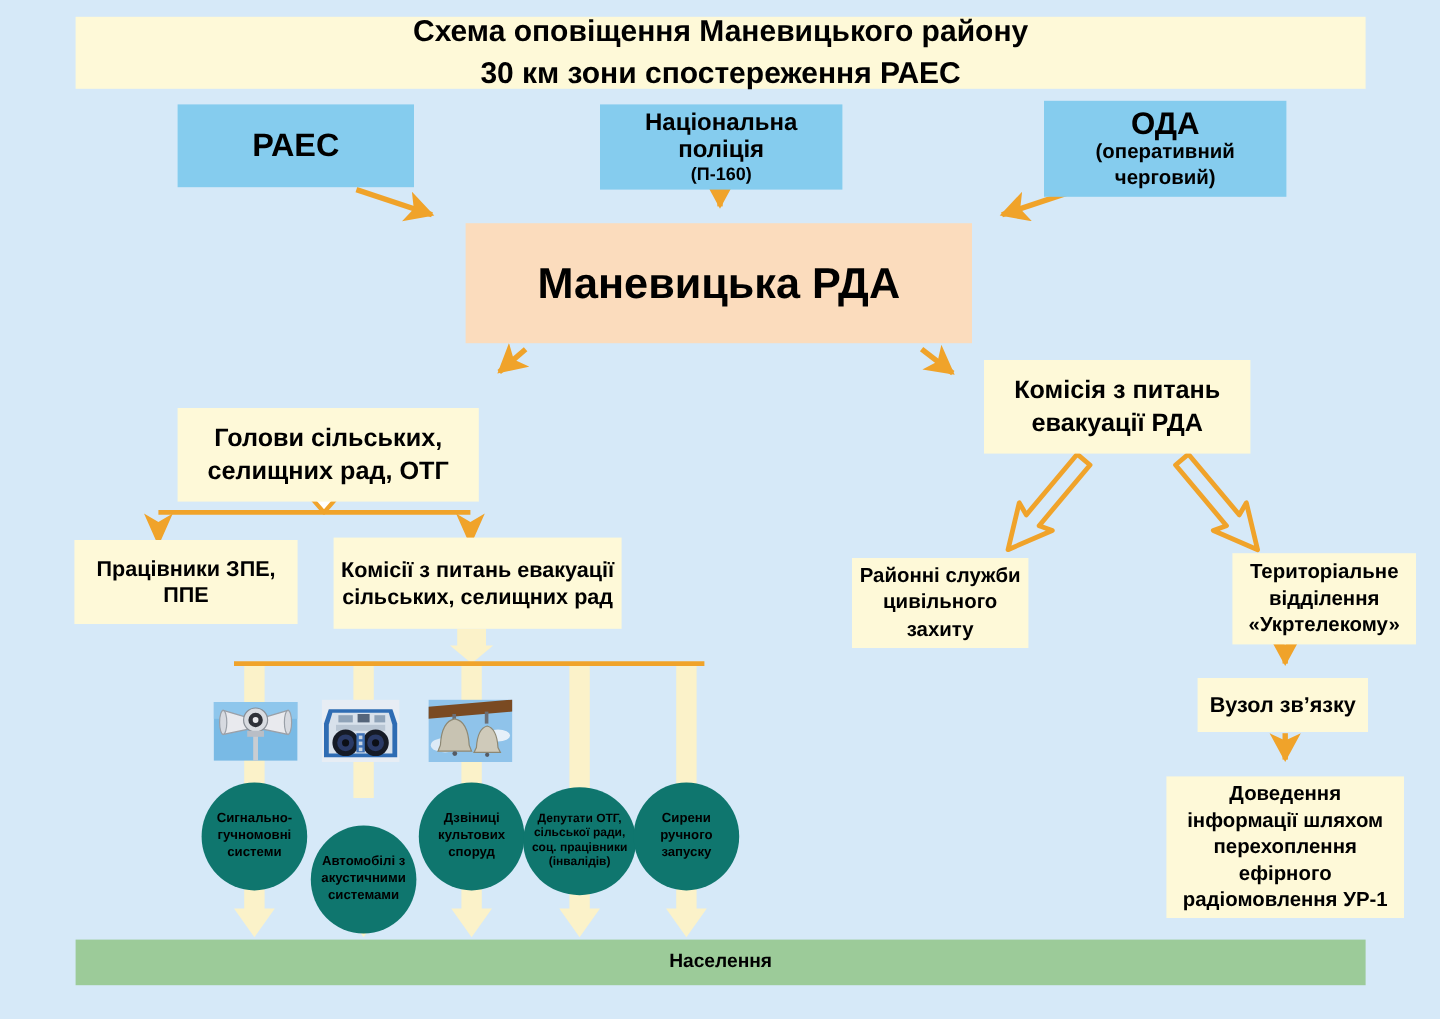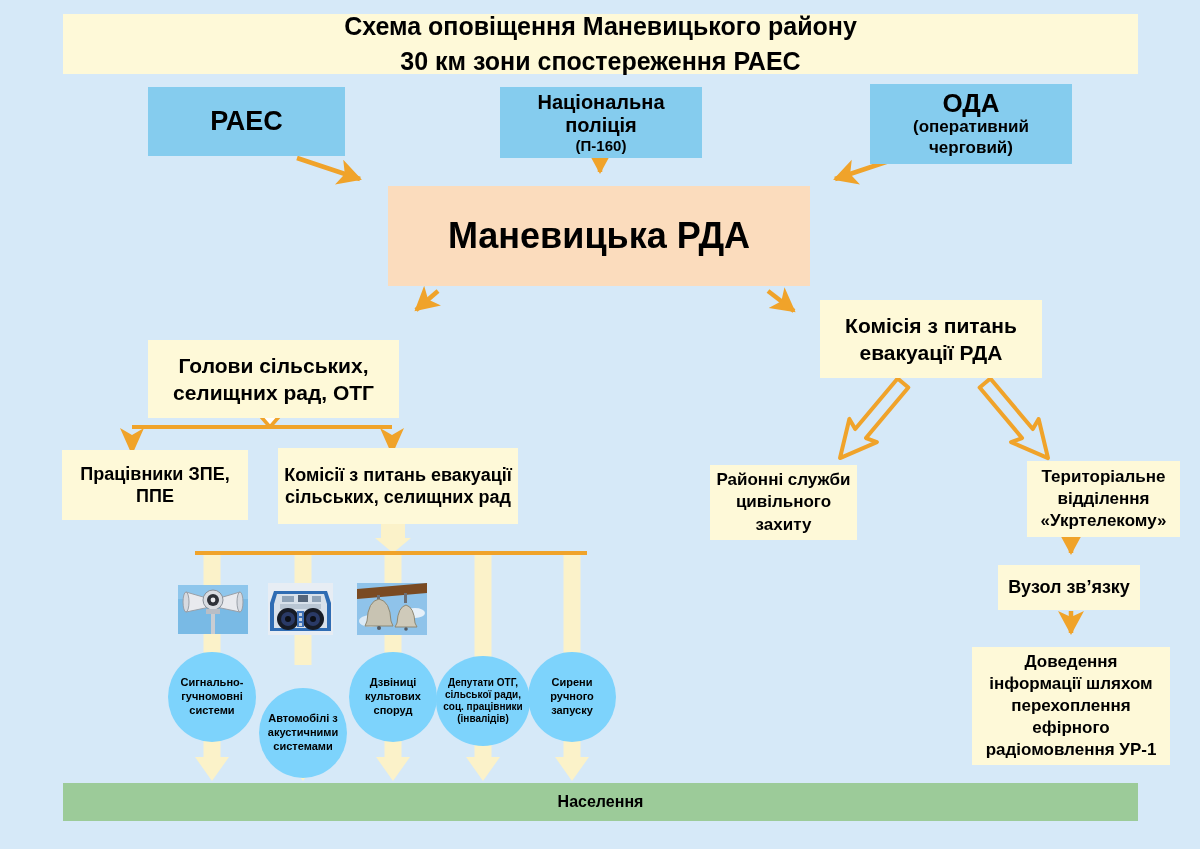--- a/index.html
+++ b/index.html
@@ -5,21 +5,21 @@
   html,body{margin:0;padding:0;}
   body{font-family:"Liberation Sans","DejaVu Sans",sans-serif;}
   #canvas{position:relative;width:1200px;height:849px;background:#D6E9F8;overflow:hidden;}
   .abs{position:absolute;box-sizing:border-box;}
   .box{display:flex;flex-direction:column;align-items:center;justify-content:center;
        text-align:center;white-space:pre-line;color:#000;font-weight:bold;z-index:3;}
   .cream{background:#FEF9D8;}
   .blue{background:#85CCEE;}
   .peach{background:#FBDCBD;}
   .green{background:#9CCB99;}
-  .ellipse{border-radius:50%;background:#7dd3fc;z-index:4;}
+  .ellipse{border-radius:50%;background:#0f766e;z-index:4;}
   svg.overlay{position:absolute;left:0;top:0;z-index:1;}
   .photo{z-index:5;}
   .t-title{font-size:25px;line-height:1.42;}
   .t-raes{font-size:27px;}
   .t-police-main{font-size:20px;line-height:1.15;}
   .t-police-sub{font-size:15px;line-height:1.2;}
   .t-oda-main{font-size:26px;line-height:1.05;}
   .t-oda-sub{font-size:17px;line-height:1.2;}
   .t-rda{font-size:36px;}
   .t-mid{font-size:21px;line-height:1.3;}

